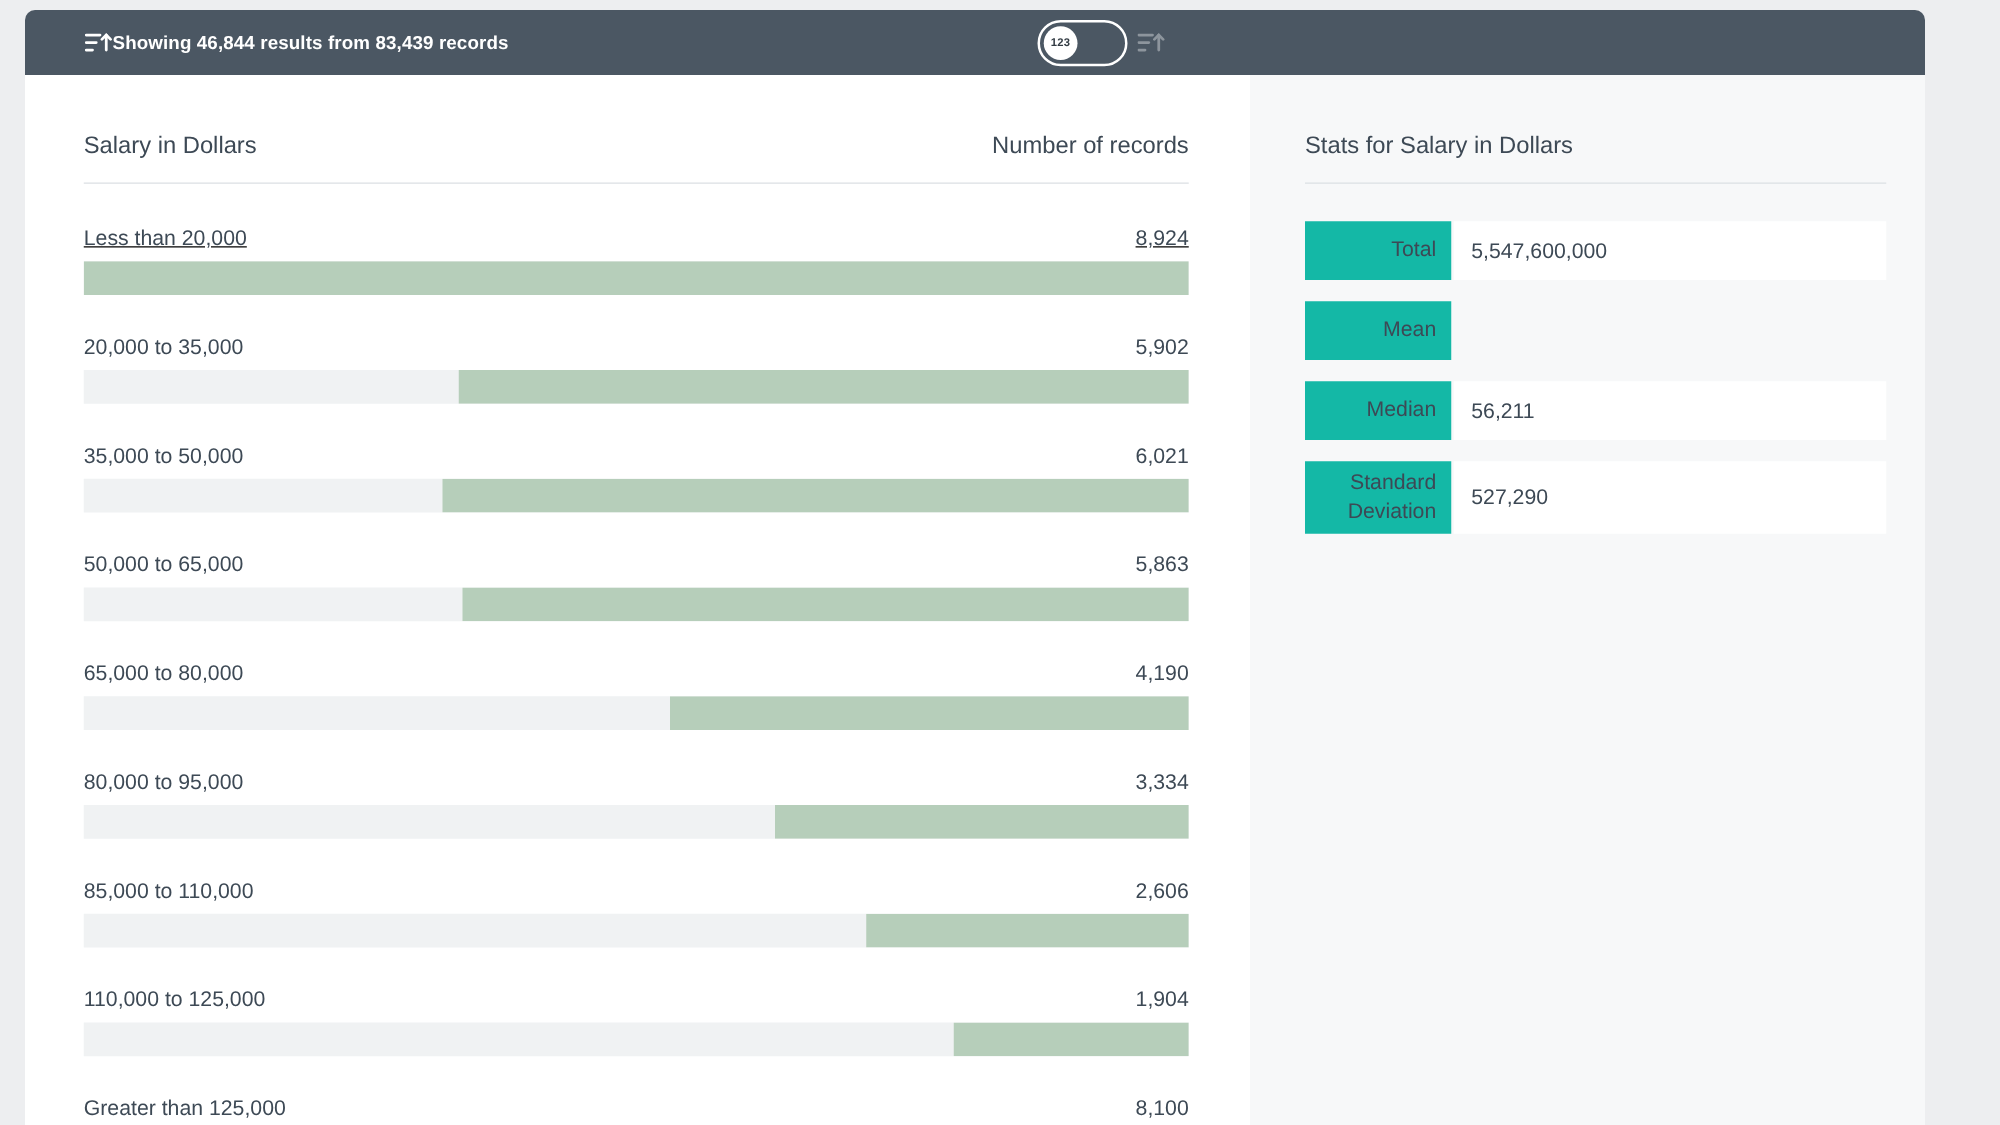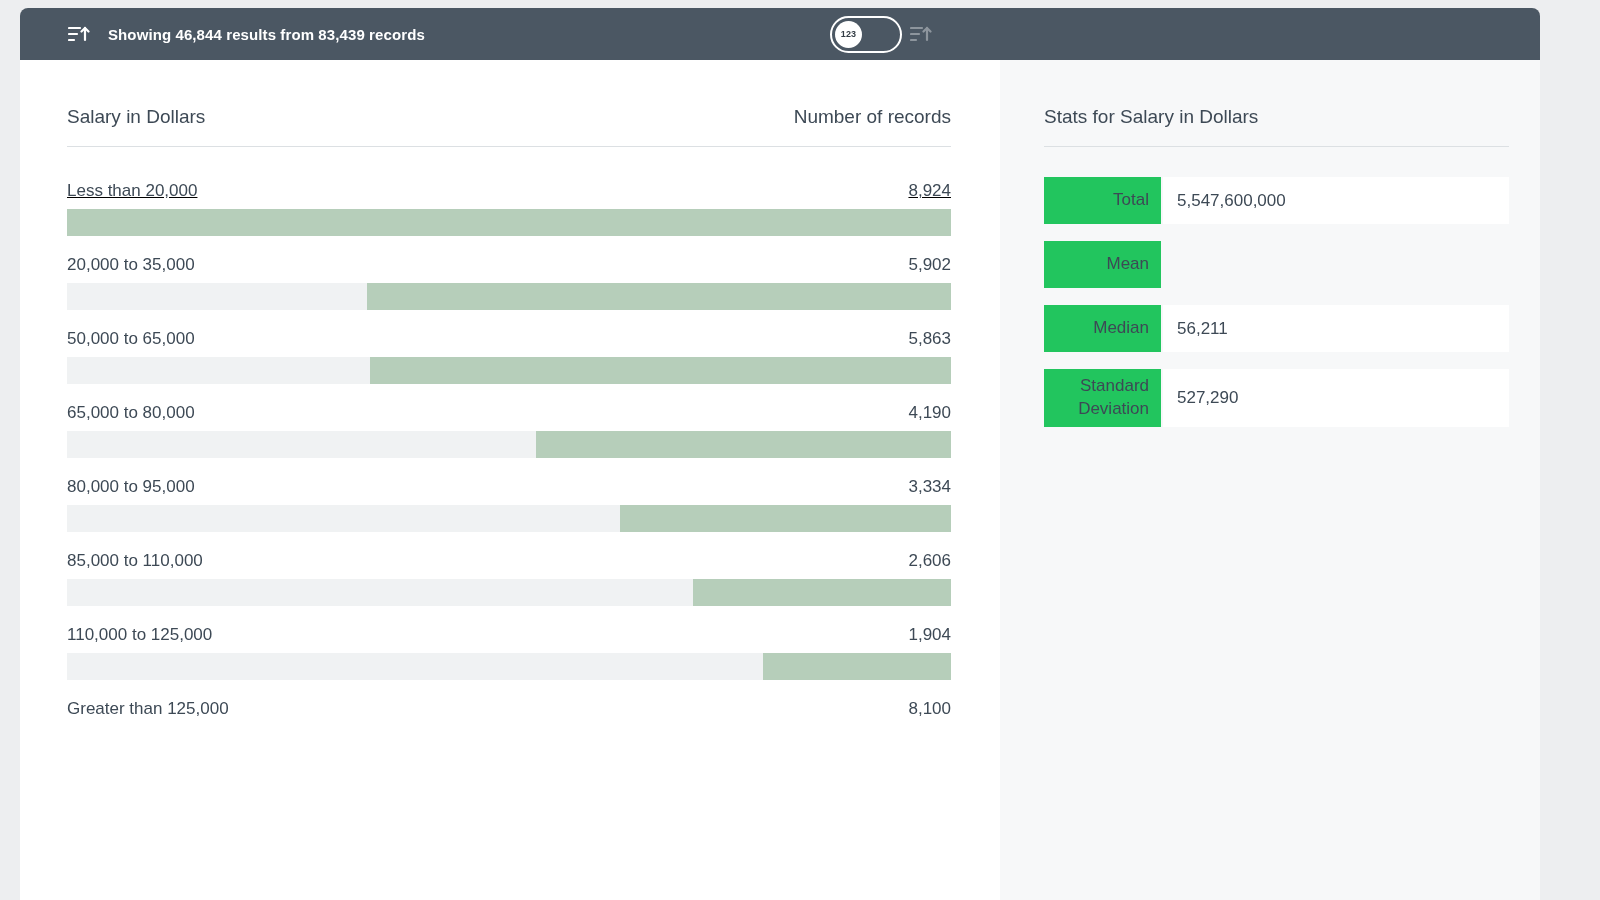--- a/index.html
+++ b/index.html
@@ -22,21 +22,20 @@
     background: #4b5763;
     border-radius: 8px 8px 0 0;
     display: flex;
     align-items: center;
     color: #ffffff;
   }
   .status {
     display: flex;
     align-items: center;
     padding-left: 48px;
-    gap: 18px;
   }
   .status-text {
     font-size: 15px;
     font-weight: 700;
     letter-spacing: 0.1px;
   }
   .icon { display: inline-flex; align-items: center; }
   .sort-icon-white { color: #ffffff; }
   .sort-icon-gray { color: #8d959d; }
   .toggle-group {
@@ -99,21 +98,21 @@
     display: flex;
     justify-content: space-between;
     align-items: baseline;
   }
   hr {
     border: none;
     border-top: 1px solid #dce0e3;
     margin-top: 15px;
   }
   
-  .hist-row { margin-top: 18px; }
+  .hist-row { margin-top: 31px; }
   .hist-row:first-child { margin-top: 33px; text-decoration: underline; }
   .hist-row-top {
     display: flex;
     justify-content: space-between;
     align-items: baseline;
     line-height: 21px;
   }
   .bin-label, .bin-count {
     font-size: 17px;
     color: #3d4955;
@@ -133,21 +132,21 @@
   
   .stats-row {
     display: flex;
     align-items: stretch;
     margin-top: 17px;
   }
   .stats-row:first-of-type { margin-top: 30px; }
   .stats-label {
     width: 117px;
     min-height: 47px;
-    background: #22c55e;
+    background: #14b8a6;
     display: flex;
     align-items: center;
     justify-content: flex-end;
     text-align: right;
     padding: 6px 12px 6px 6px;
     font-size: 17px;
     line-height: 1.35;
     color: #3d4955;
     flex-shrink: 0;
   }
@@ -225,20 +224,29 @@
   <div class="hist-row">
     <div class="hist-row-top">
       <span class="bin-label">20,000 to 35,000</span>
       <span class="bin-count">5,902</span>
     </div>
     <div class="bar-track">
       <div class="bar-fill" style="width: 66.1%;"></div>
     </div>
   </div>
 
+  <div class="hist-row">
+    <div class="hist-row-top">
+      <span class="bin-label">35,000 to 50,000</span>
+      <span class="bin-count">6,021</span>
+    </div>
+    <div class="bar-track">
+      <div class="bar-fill" style="width: 67.5%;"></div>
+    </div>
+  </div>
 
   <div class="hist-row">
     <div class="hist-row-top">
       <span class="bin-label">50,000 to 65,000</span>
       <span class="bin-count">5,863</span>
     </div>
     <div class="bar-track">
       <div class="bar-fill" style="width: 65.7%;"></div>
     </div>
   </div>

